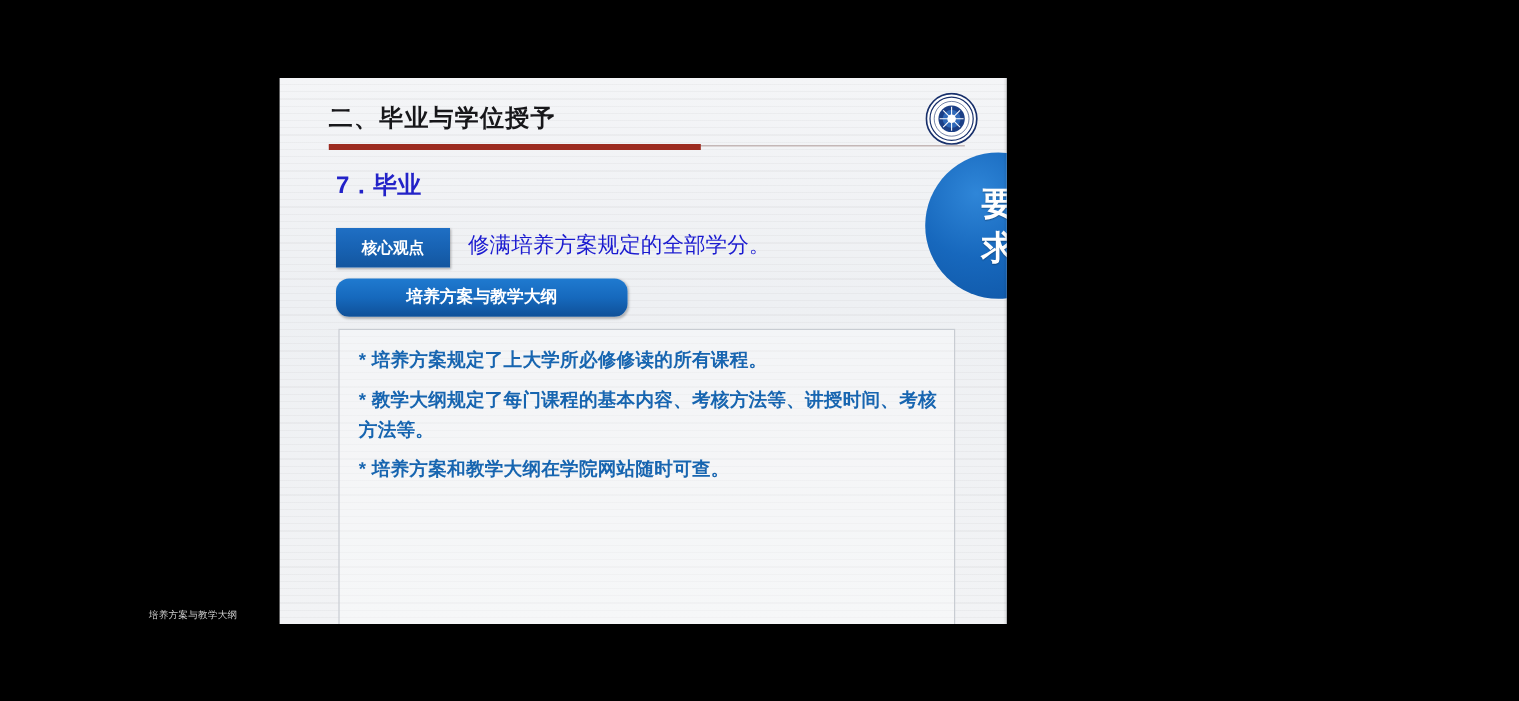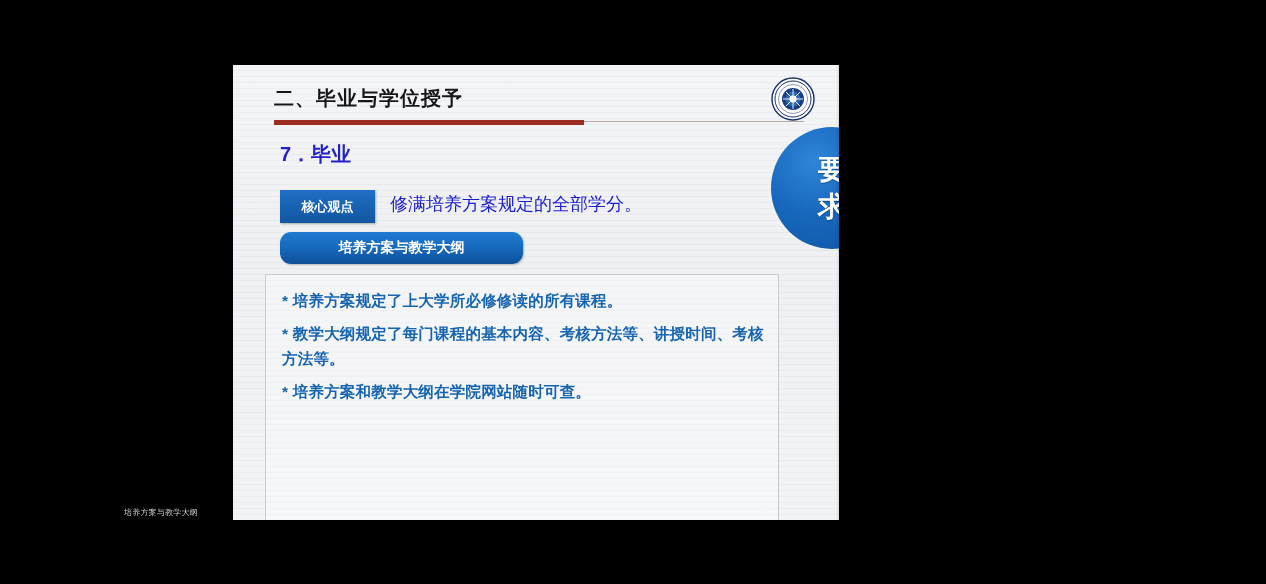--- a/index.html
+++ b/index.html
@@ -174,21 +174,21 @@
     display: flex;
     align-items: center;
     justify-content: center;
     box-shadow: 1px 1px 2px rgba(0,0,0,0.25);
     border-radius: 11px;
   }
 
   
   .bullets-panel {
     position: absolute;
-    left: 32px;
+    left: 49px;
     top: 209px;
     width: 514px;
     height: 258px;
     border: 1px solid #c8ccd2;
     background: rgba(255,255,255,0.32);
     box-sizing: border-box;
     padding: 14px 0 0 16px;
   }
   .bullet {
     font-size: 15.5px;

